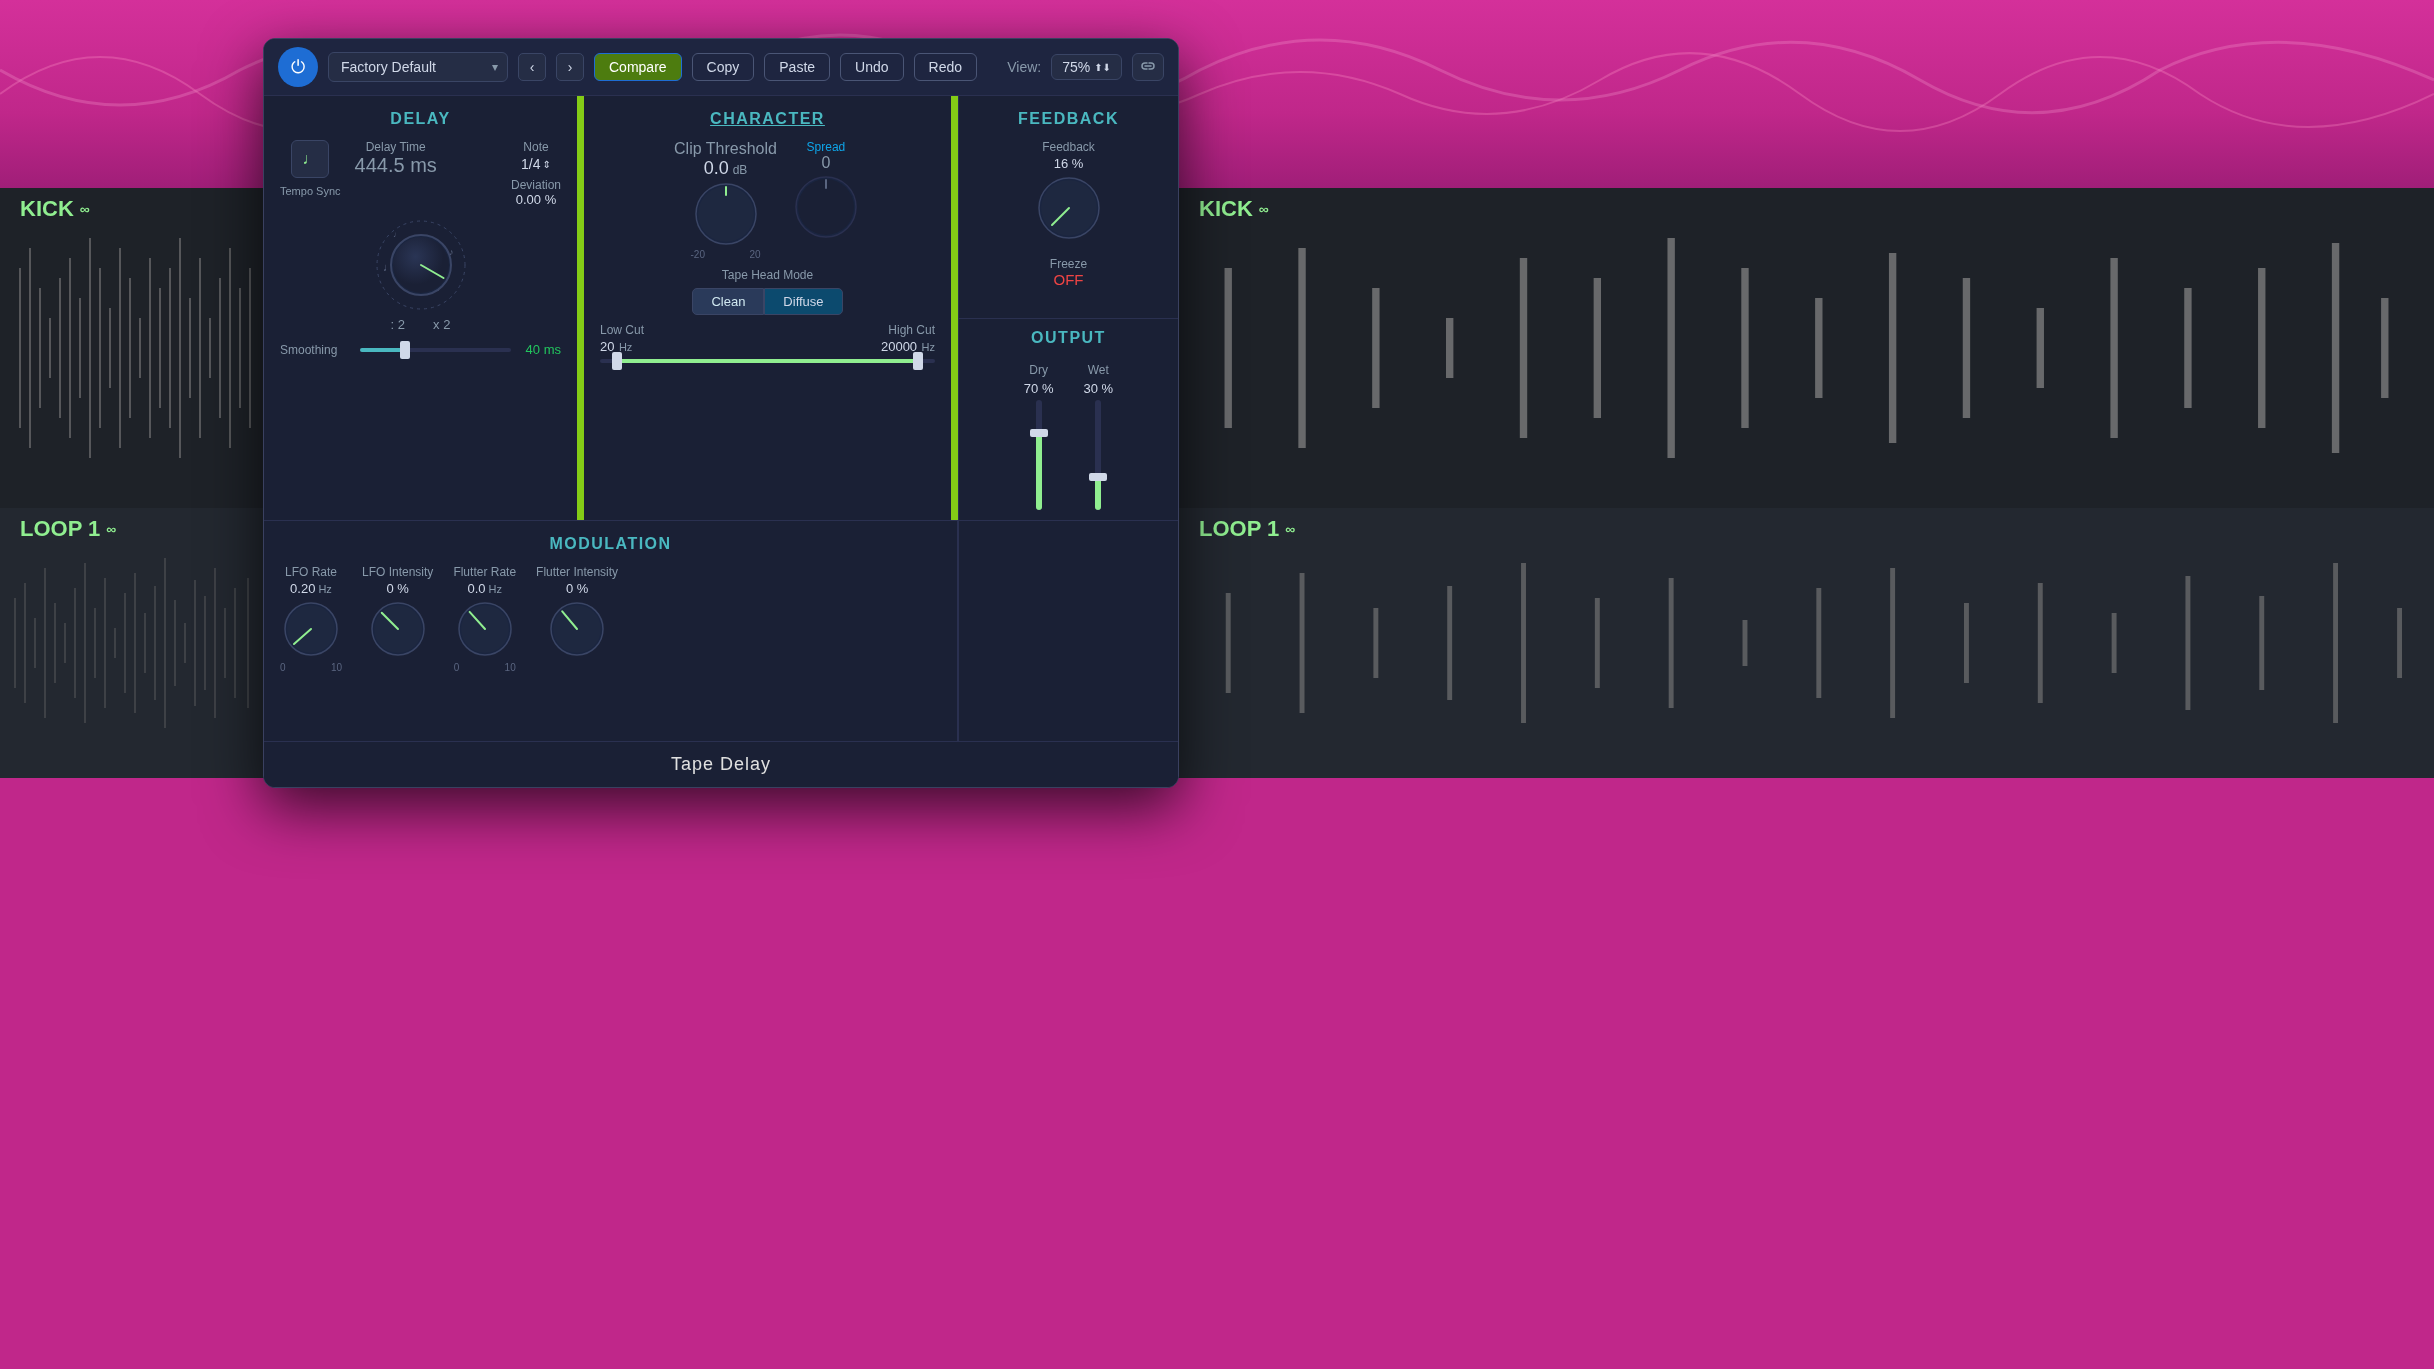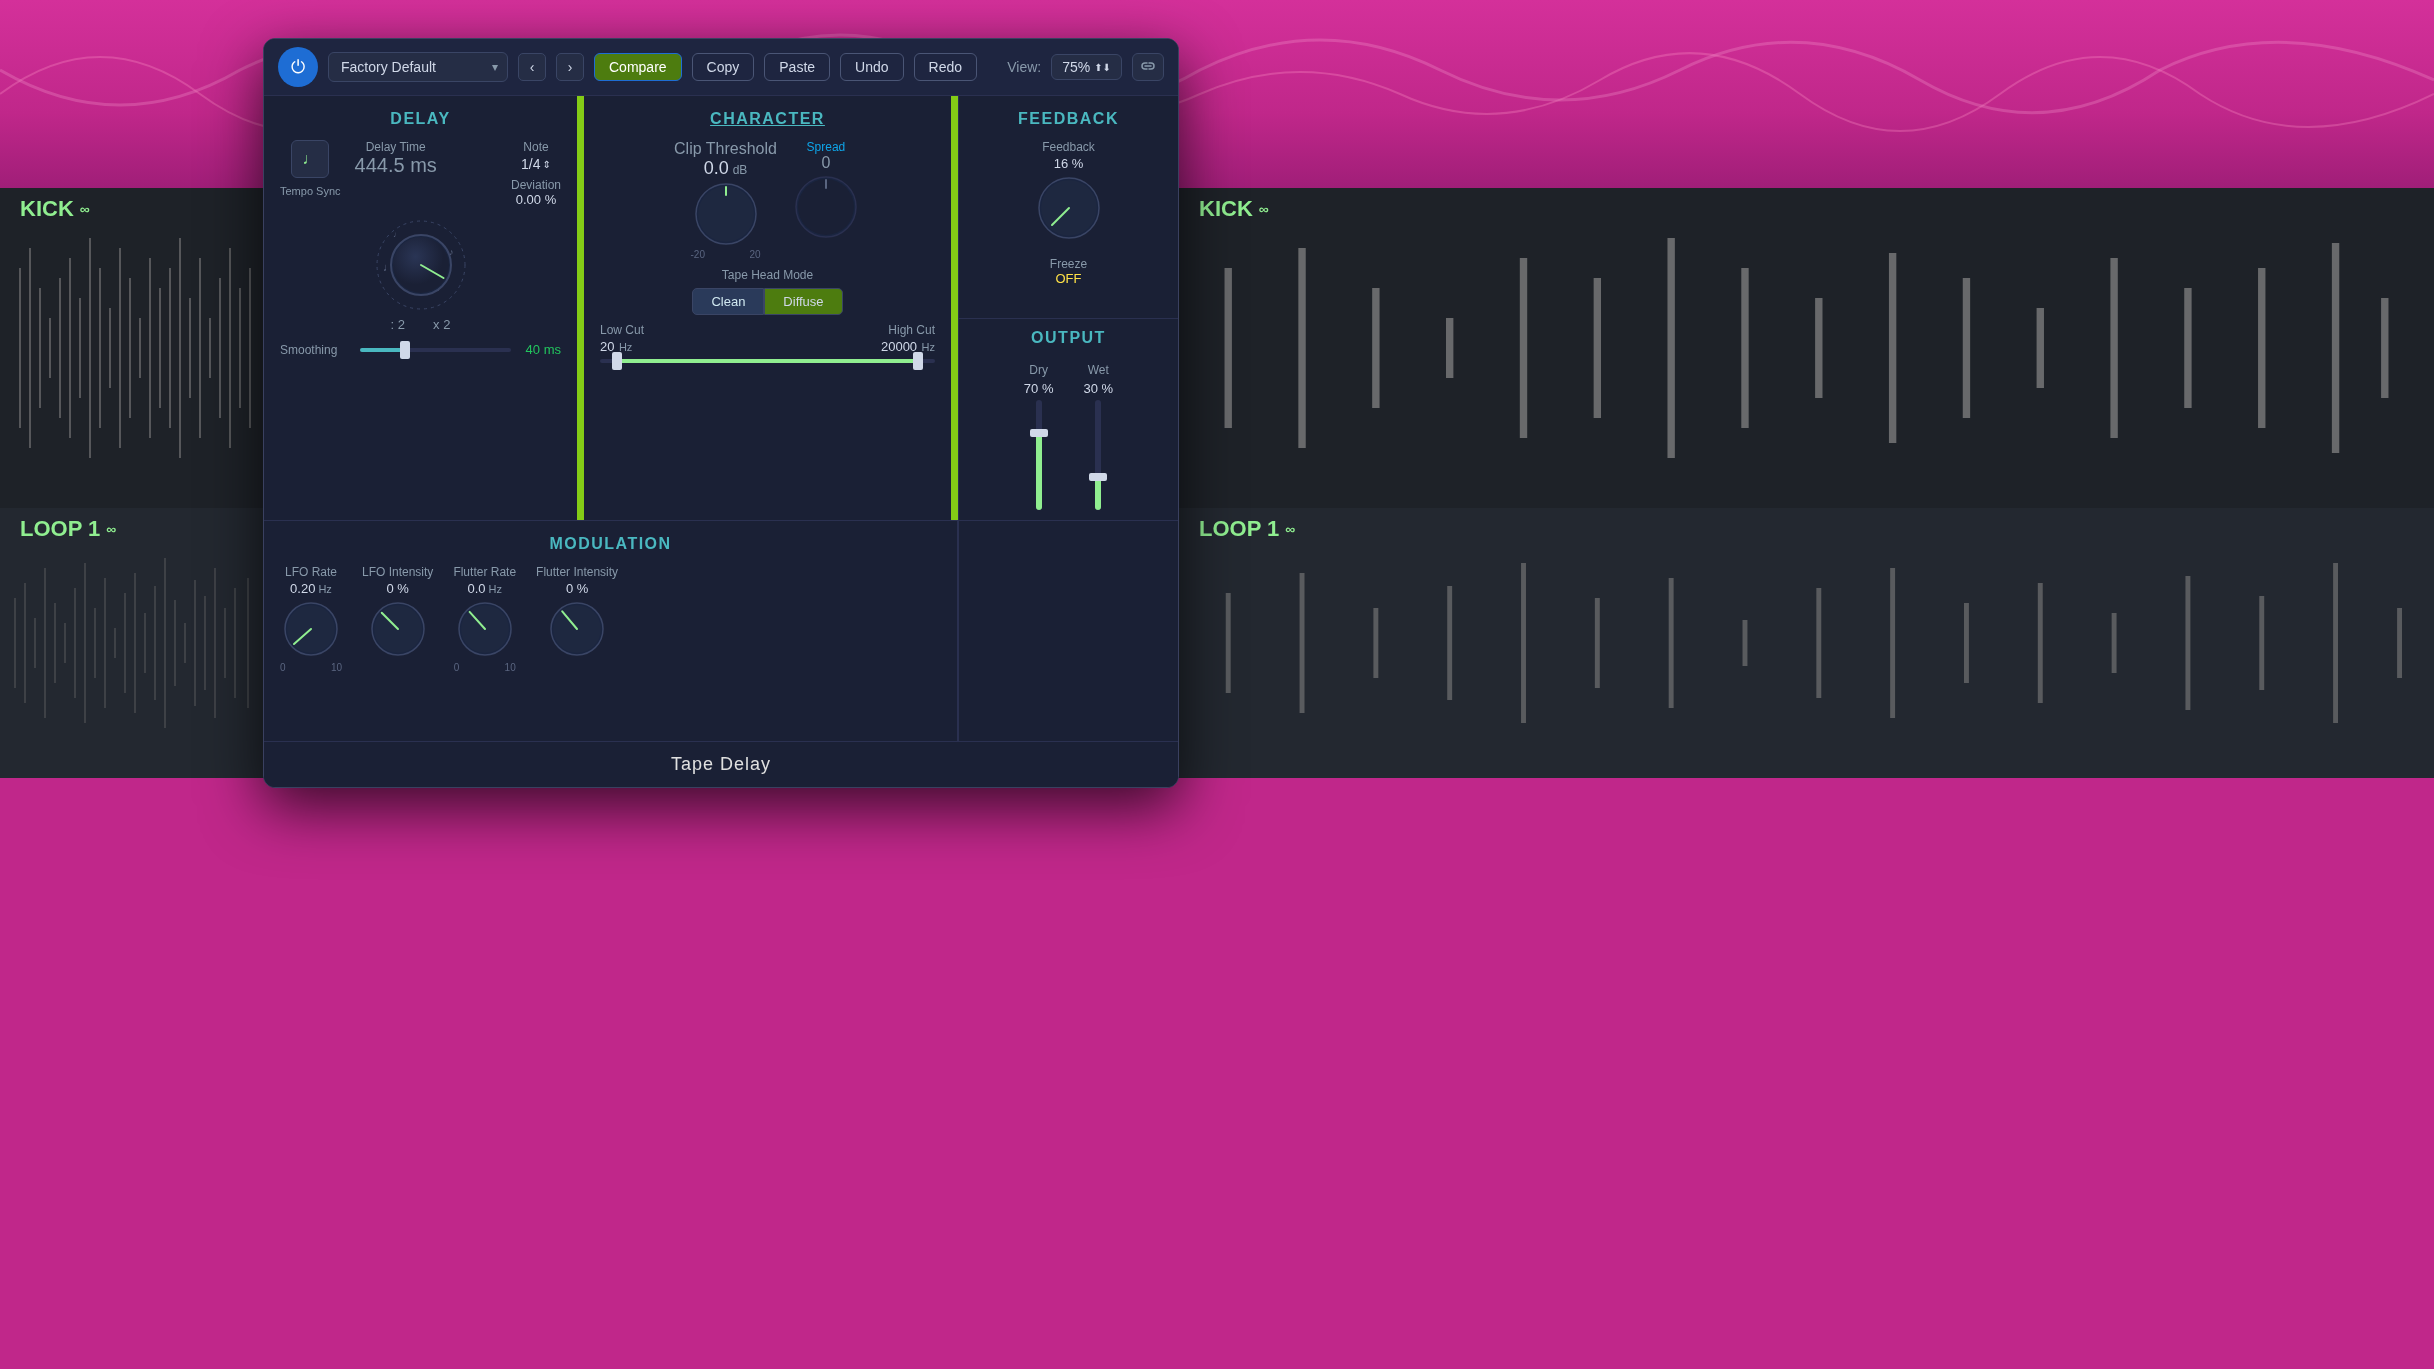--- a/index.html
+++ b/index.html
@@ -353,21 +353,21 @@
       display: flex;
       gap: 0;
       justify-content: center;
     }
     .tape-btn {
       padding: 5px 18px;
       font-size: 13px;
       cursor: pointer;
       border: 1px solid #3a4565;
       color: #d0d8e8;
-      background: #4d7c0f;
+      background: #0c4a6e;
     }
     .tape-btn:first-child {
       border-radius: 5px 0 0 5px;
     }
     .tape-btn:last-child {
       border-radius: 0 5px 5px 0;
     }
     .tape-btn.active {
       background: #2a3a5a;
       color: #d0e8f0;
@@ -433,22 +433,22 @@
       flex-direction: column;
       align-items: center;
       gap: 14px;
     }
     .freeze-group {
       display: flex;
       flex-direction: column;
       align-items: center;
     }
     .freeze-value {
-      color: #fde047;
-      font-size: 13px;
+      color: #ef4444;
+      font-size: 15px;
     }
     .output-sliders {
       display: flex;
       justify-content: center;
       gap: 30px;
       margin-top: 10px;
     }
     .output-slider-group {
       display: flex;
       flex-direction: column;

